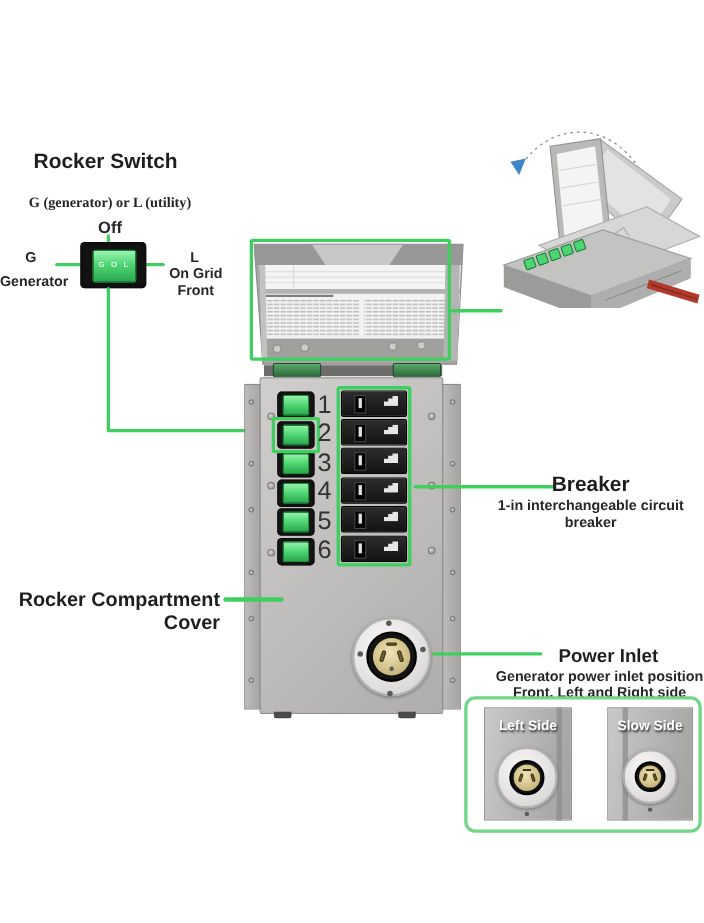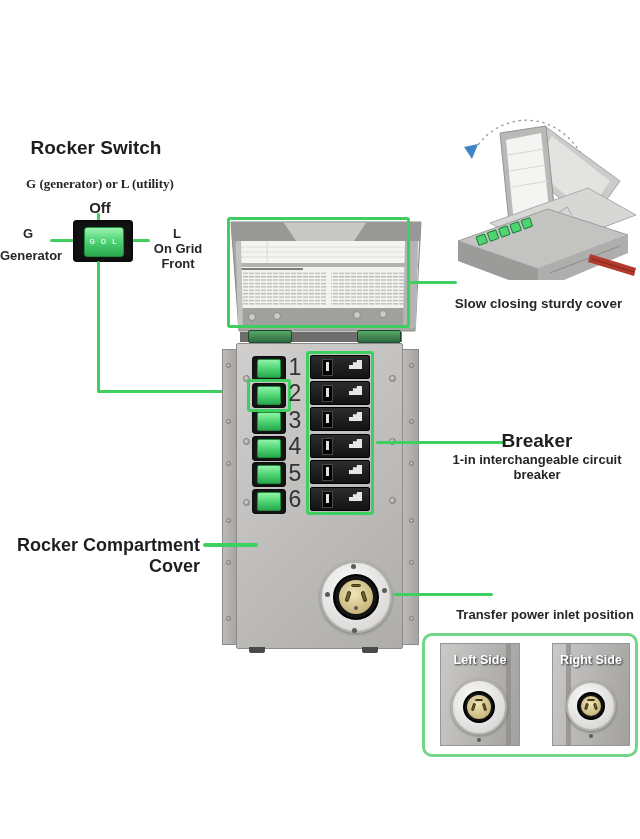--- a/index.html
+++ b/index.html
@@ -223,47 +223,48 @@
   <div class="dotscrew" style="left:382px;top:588px;width:5px;height:5px;"></div>
   <div class="dotscrew" style="left:352px;top:628px;width:5px;height:5px;"></div>
   <div class="circ inlet-ring" style="left:333px;top:574px;width:46px;height:46px;"></div>
   <div class="circ inlet-face" style="left:339px;top:580px;width:34px;height:34px;"></div>
   <div class="prong" style="left:351px;top:584px;width:10px;height:3px;"></div>
   <div class="prong" style="left:346px;top:591px;width:4px;height:11px;transform:rotate(18deg);"></div>
   <div class="prong" style="left:362px;top:591px;width:4px;height:11px;transform:rotate(-18deg);"></div>
   <div class="dotscrew" style="left:354px;top:606px;width:4px;height:4px;"></div>
   <div class="gline" style="left:393px;top:593px;width:100px;height:3px;"></div>
 
-  <div class="abs desc" style="left:437px;top:296px;width:203px;font-size:13.5px;">Slow closing sturdy cover</div>
 
   <div class="abs title" style="left:437px;top:430px;width:200px;font-size:19px;">Breaker</div>
   <div class="abs desc" style="left:437px;top:452px;width:200px;font-size:13px;">1-in interchangeable circuit</div>
   <div class="abs desc" style="left:437px;top:467px;width:200px;font-size:13px;">breaker</div>
 
   <div class="abs title" style="left:6px;top:535px;width:194px;font-size:18px;text-align:right;">Rocker Compartment Cover</div>
   <div class="gline" style="left:203px;top:543px;width:55px;height:4px;"></div>
 
-  <div class="abs desc" style="left:450px;top:607px;width:190px;font-size:13px;">Transfer power inlet position</div>
+  <div class="abs title" style="left:466px;top:587px;width:174px;font-size:17px;">Power Inlet</div>
+  <div class="abs desc" style="left:450px;top:607px;width:190px;font-size:13px;">Generator power inlet position</div>
+  <div class="abs desc" style="left:450px;top:622px;width:190px;font-size:13px;">Front, Left and Right side</div>
 
   <div class="sidebox"></div>
 
   <div class="sidepanel" style="left:440px;width:80px;"></div>
   <div class="edge" style="left:506px;"></div>
   <div class="sidelabel" style="left:442px;top:653px;width:76px;">Left Side</div>
   <div class="circ inlet-outer" style="left:451px;top:679px;width:56px;height:56px;"></div>
   <div class="circ inlet-ring" style="left:463px;top:691px;width:32px;height:32px;"></div>
   <div class="circ inlet-face" style="left:467px;top:695px;width:24px;height:24px;"></div>
   <div class="prong" style="left:475px;top:699px;width:8px;height:2px;"></div>
   <div class="prong" style="left:472px;top:703px;width:3px;height:8px;transform:rotate(18deg);"></div>
   <div class="prong" style="left:483px;top:703px;width:3px;height:8px;transform:rotate(-18deg);"></div>
   <div class="dotscrew" style="left:477px;top:738px;width:4px;height:4px;"></div>
 
   <div class="sidepanel" style="left:552px;width:78px;"></div>
   <div class="edge" style="left:566px;"></div>
-  <div class="sidelabel" style="left:552px;top:653px;width:78px;">Right Side</div>
+  <div class="sidelabel" style="left:552px;top:653px;width:78px;">Slow Side</div>
   <div class="circ inlet-outer" style="left:566px;top:681px;width:50px;height:50px;"></div>
   <div class="circ inlet-ring" style="left:577px;top:692px;width:28px;height:28px;"></div>
   <div class="circ inlet-face" style="left:581px;top:696px;width:20px;height:20px;"></div>
   <div class="prong" style="left:587px;top:699px;width:8px;height:2px;"></div>
   <div class="prong" style="left:585px;top:703px;width:3px;height:7px;transform:rotate(18deg);"></div>
   <div class="prong" style="left:594px;top:703px;width:3px;height:7px;transform:rotate(-18deg);"></div>
   <div class="dotscrew" style="left:589px;top:734px;width:4px;height:4px;"></div>
 
 </div>
 

